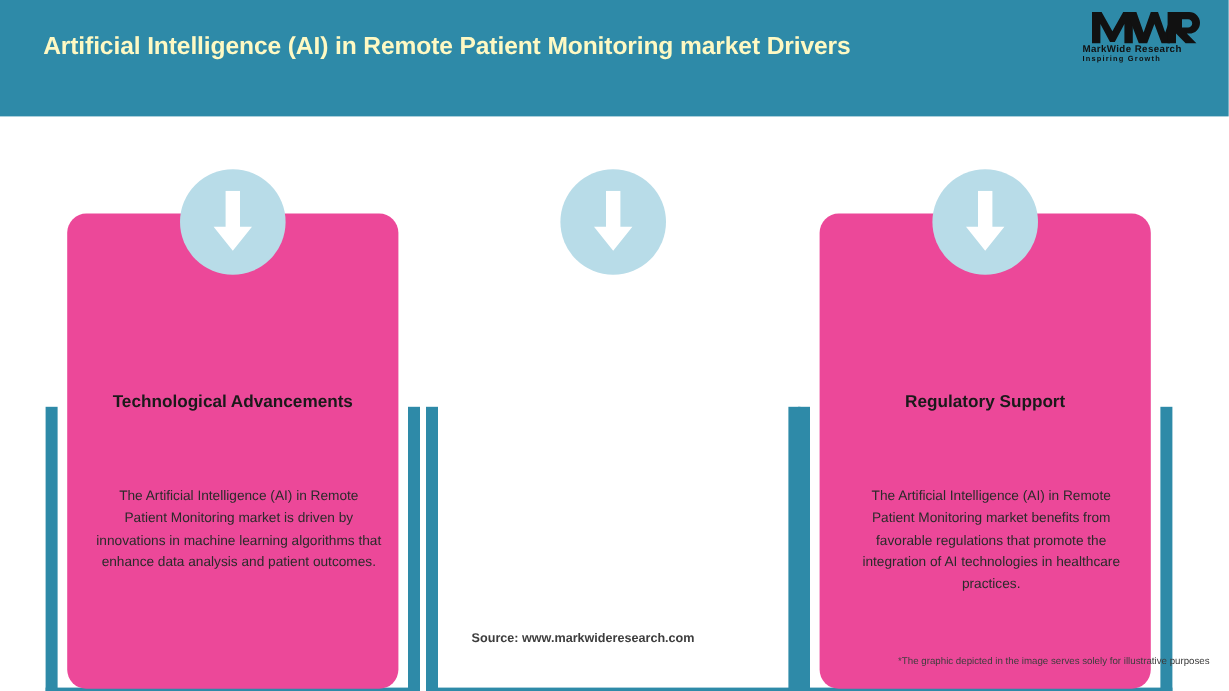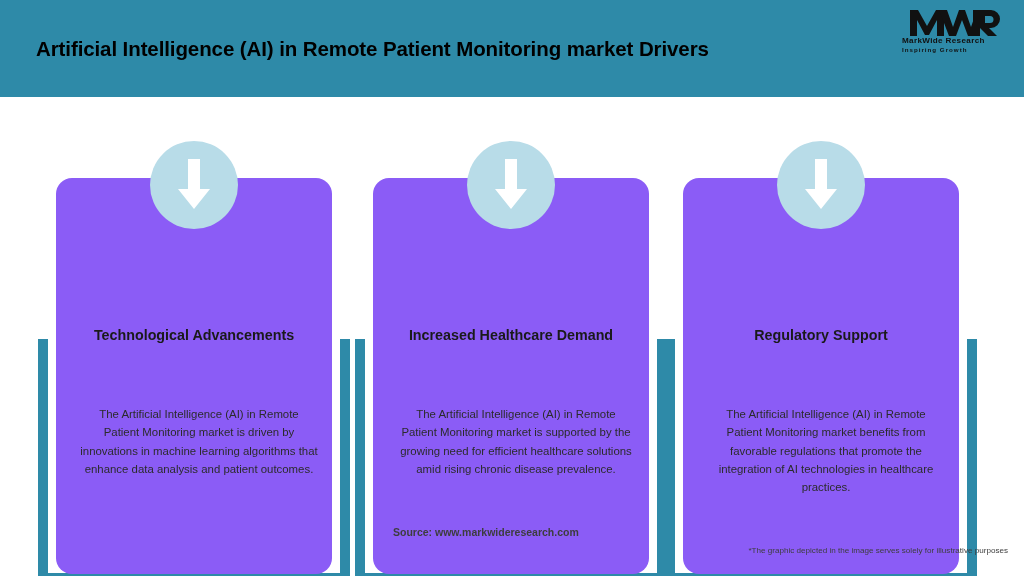--- a/index.html
+++ b/index.html
@@ -20,25 +20,25 @@
     position: absolute;
     left: 0;
     top: 0;
     width: 1024px;
     height: 97px;
     background: #2e8aa8;
   }
   .header-title {
     position: absolute;
     left: 36px;
-    top: 36px;
+    top: 26px;
     width: 840px;
     font-size: 20.5px;
     font-weight: bold;
-    color: #000000;
+    color: #fef9c3;
     letter-spacing: -0.1px;
     line-height: 26px;
   }
 
   
   .logo {
     position: absolute;
     right: 16px;
     top: 9px;
     width: 106px;
@@ -96,21 +96,21 @@
     border-bottom: 10px solid #2e8aa8;
     border-top: 0;
   }
 
   .card {
     position: absolute;
     left: 18px;
     top: 37px;
     width: 276px;
     height: 396px;
-    background: #8b5cf6;
+    background: #ec4899;
     border-radius: 16px;
   }
 
   
   .circle {
     position: absolute;
     left: 50%;
     top: 0px;
     margin-left: -44px;
     width: 88px;
@@ -196,24 +196,20 @@
     </div>
     <div class="circle">
       <svg class="arrow-svg" width="36" height="52" viewBox="0 0 36 52">
         <polygon fill="#ffffff" points="12,0 24,0 24,30 34,30 18,50 2,30 12,30"></polygon>
       </svg>
     </div>
   </div>
 
   <div class="card-wrap c1">
     <div class="frame"></div>
-    <div class="card">
-      <div class="card-title">Increased Healthcare Demand</div>
-      <div class="card-body">The Artificial Intelligence (AI) in Remote Patient Monitoring market is supported by the growing need for efficient healthcare solutions amid rising chronic disease prevalence.</div>
-    </div>
     <div class="circle">
       <svg class="arrow-svg" width="36" height="52" viewBox="0 0 36 52">
         <polygon fill="#ffffff" points="12,0 24,0 24,30 34,30 18,50 2,30 12,30"></polygon>
       </svg>
     </div>
   </div>
 
   <div class="card-wrap c2">
     <div class="frame"></div>
     <div class="card">

